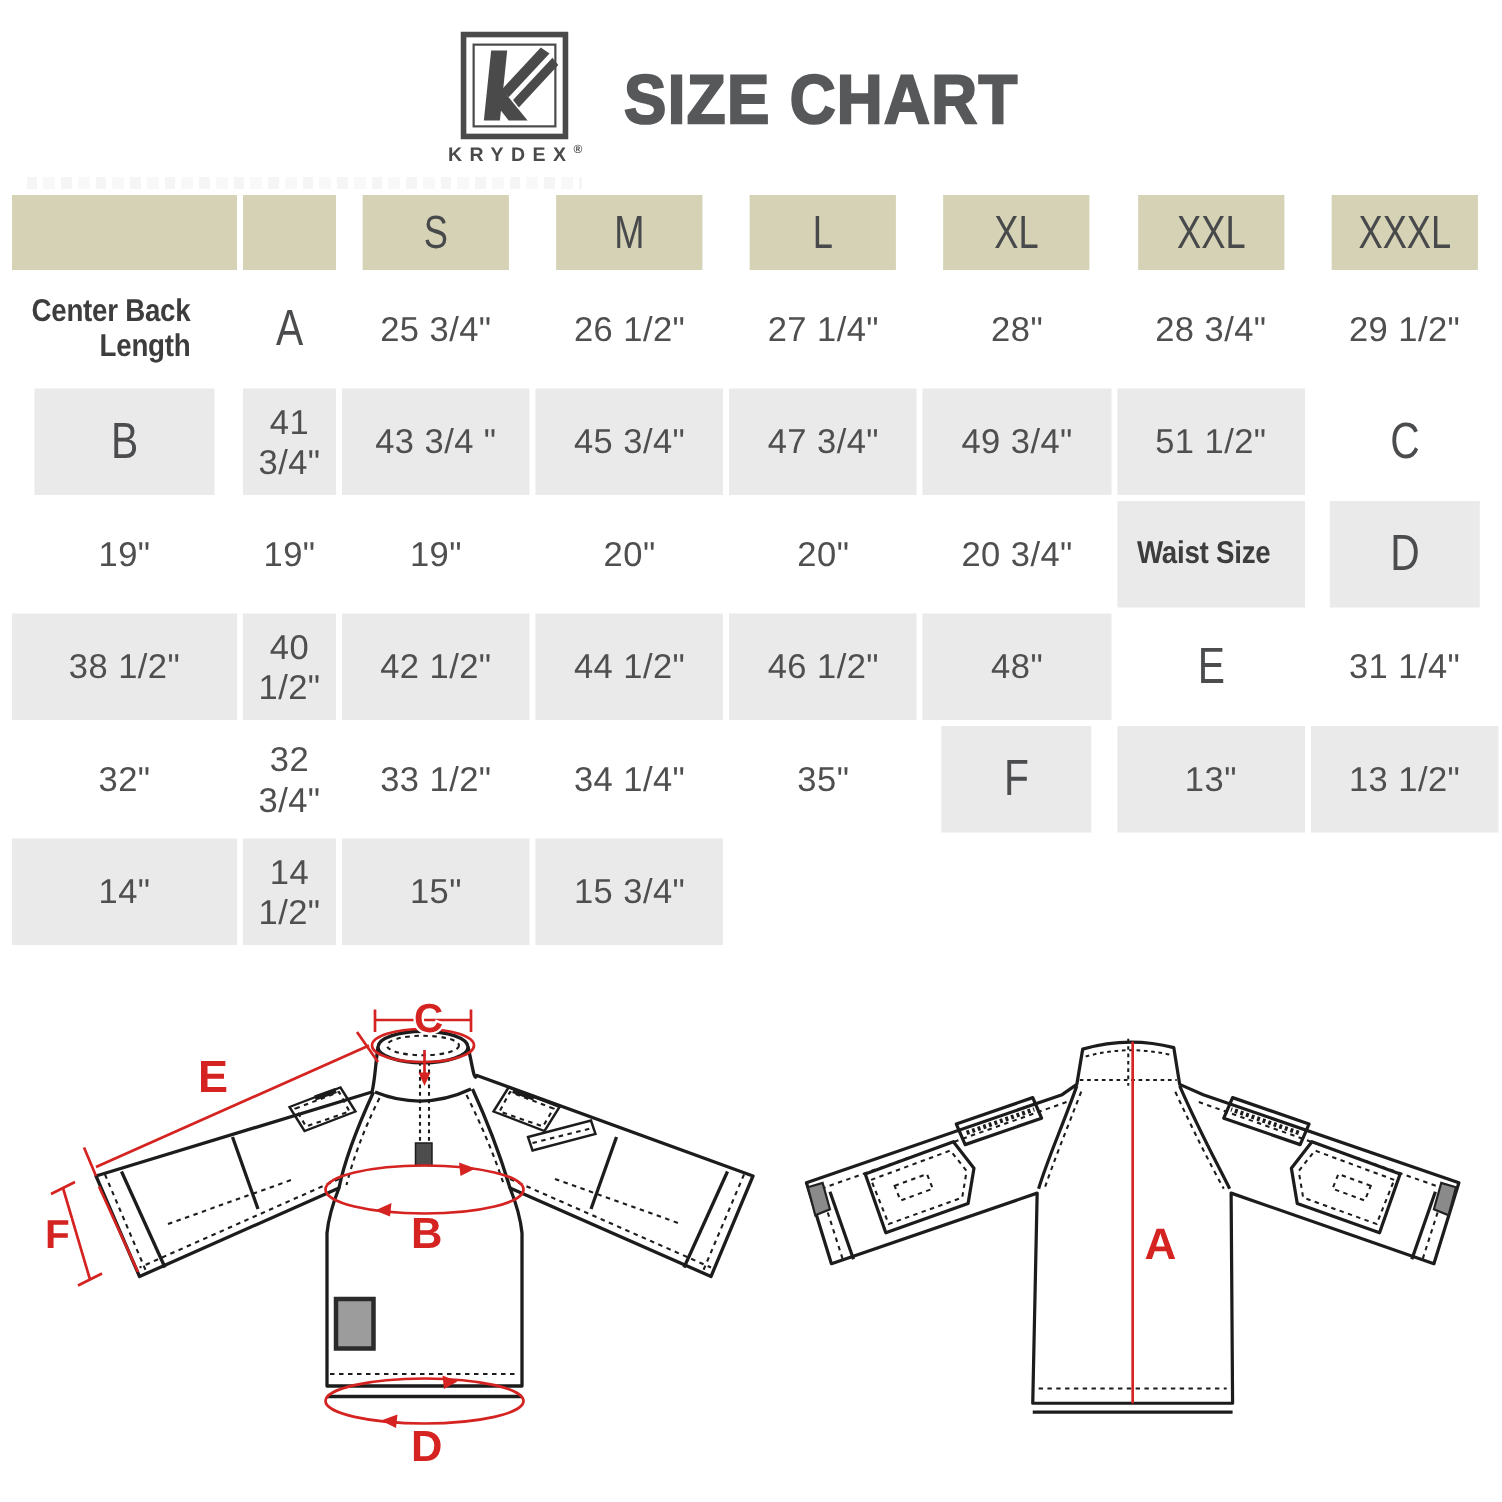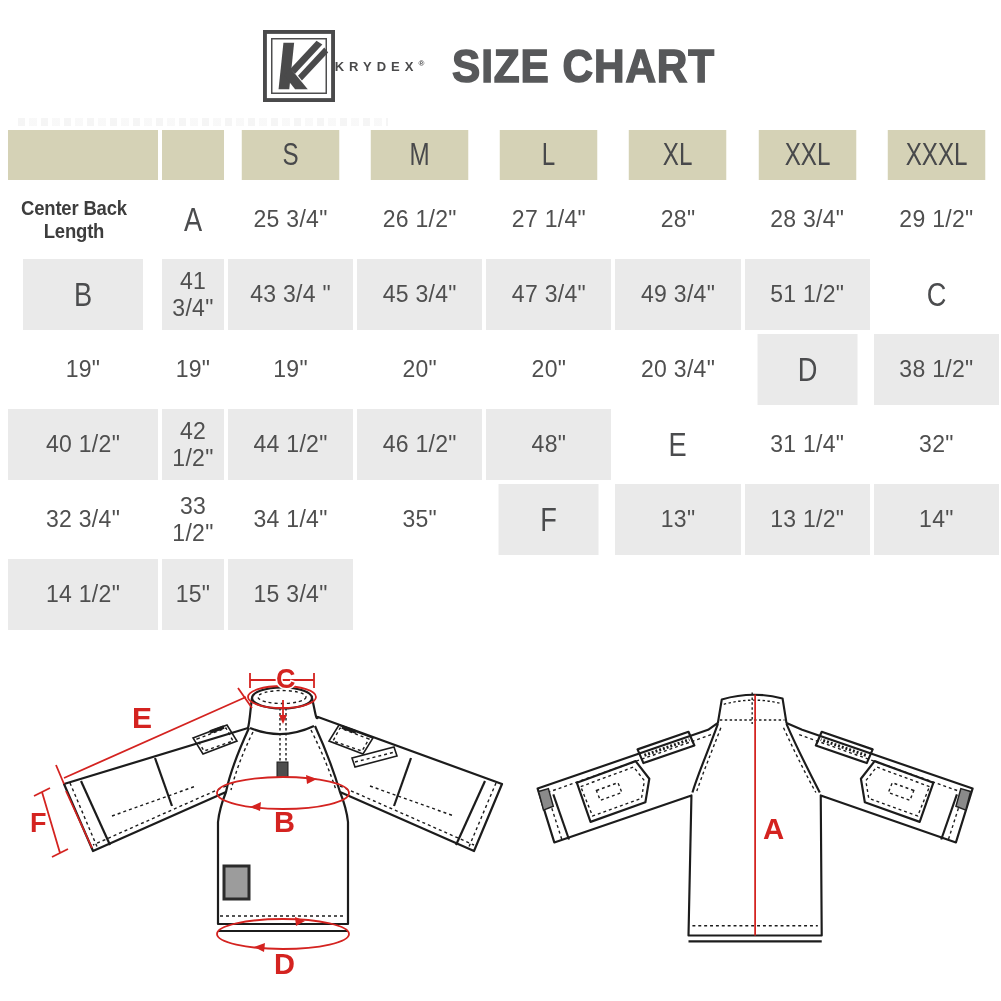--- a/index.html
+++ b/index.html
@@ -2,21 +2,21 @@
 <html><head>
 <meta charset="utf-8">
 <style>
   html,body{margin:0;padding:0;}
   body{
     width:1001px;height:1001px;overflow:hidden;background:#ffffff;
     font-family:"Liberation Sans",sans-serif;color:#4a4a4a;
   }
   
   .brand-header{display:flex;justify-content:center;align-items:center;padding-top:16px;height:100px;}
-  .logo-block{display:flex;flex-direction:row;align-items:center;margin-right:28px;}
+  .logo-block{display:flex;flex-direction:column;align-items:center;margin-right:28px;}
   .logo-box{width:72px;height:72px;}
   .brand-word{margin-top:2px;font-size:13px;font-weight:bold;letter-spacing:5px;color:#4a4a4b;white-space:nowrap;}
   .brand-word sup{font-size:8px;letter-spacing:0;}
   .page-title{
     font-size:46px;font-weight:bold;color:#57585a;letter-spacing:1px;
     transform:scaleX(.92);transform-origin:left center;-webkit-text-stroke:1.5px #57585a;white-space:nowrap;
   }
   
   .watermark{
     width:370px;height:8px;margin:2px 0 4px 18px;opacity:.55;
@@ -31,21 +31,21 @@
     grid-template-rows:50px;
     gap:4px;
     background:#ffffff;
   }
   .cell{display:flex;align-items:center;justify-content:center;text-align:center;}
   .cell.head{background:#d5d2b6;}
   .cell.gray{background:#eaeaea;}
   .cell.white{background:#ffffff;}
   .size-head{font-size:31px;color:#48494b;transform:scaleX(.78);}
   .row-label{
-    justify-content:flex-start;padding-left:13px;text-align:center;
+    justify-content:flex-start;padding-left:13px;text-align:right;
   }
   .row-label span{
     font-weight:bold;font-size:21px;line-height:1.06;color:#3d3d3d;
     white-space:pre-line;transform:scaleX(.88);transform-origin:left center;letter-spacing:-.2px;
   }
   .letter{font-size:34px;color:#4b4c4e;transform:scaleX(.8);}
   .val{font-size:23px;color:#4f4f4f;letter-spacing:.3px;}
   
   .diagrams{display:flex;margin-top:10px;}
   svg text.red-lbl{
@@ -105,20 +105,23 @@
   <div class="cell gray val">51 1/2"</div>
 
   <div class="cell white letter">C</div>
   <div class="cell white val">19"</div>
   <div class="cell white val">19"</div>
   <div class="cell white val">19"</div>
   <div class="cell white val">20"</div>
   <div class="cell white val">20"</div>
   <div class="cell white val">20 3/4"</div>
 
+  <div class="cell gray row-label">
+      <span>Waist Size</span>
+    </div>
   <div class="cell gray letter">D</div>
   <div class="cell gray val">38 1/2"</div>
   <div class="cell gray val">40 1/2"</div>
   <div class="cell gray val">42 1/2"</div>
   <div class="cell gray val">44 1/2"</div>
   <div class="cell gray val">46 1/2"</div>
   <div class="cell gray val">48"</div>
 
   <div class="cell white letter">E</div>
   <div class="cell white val">31 1/4"</div>

